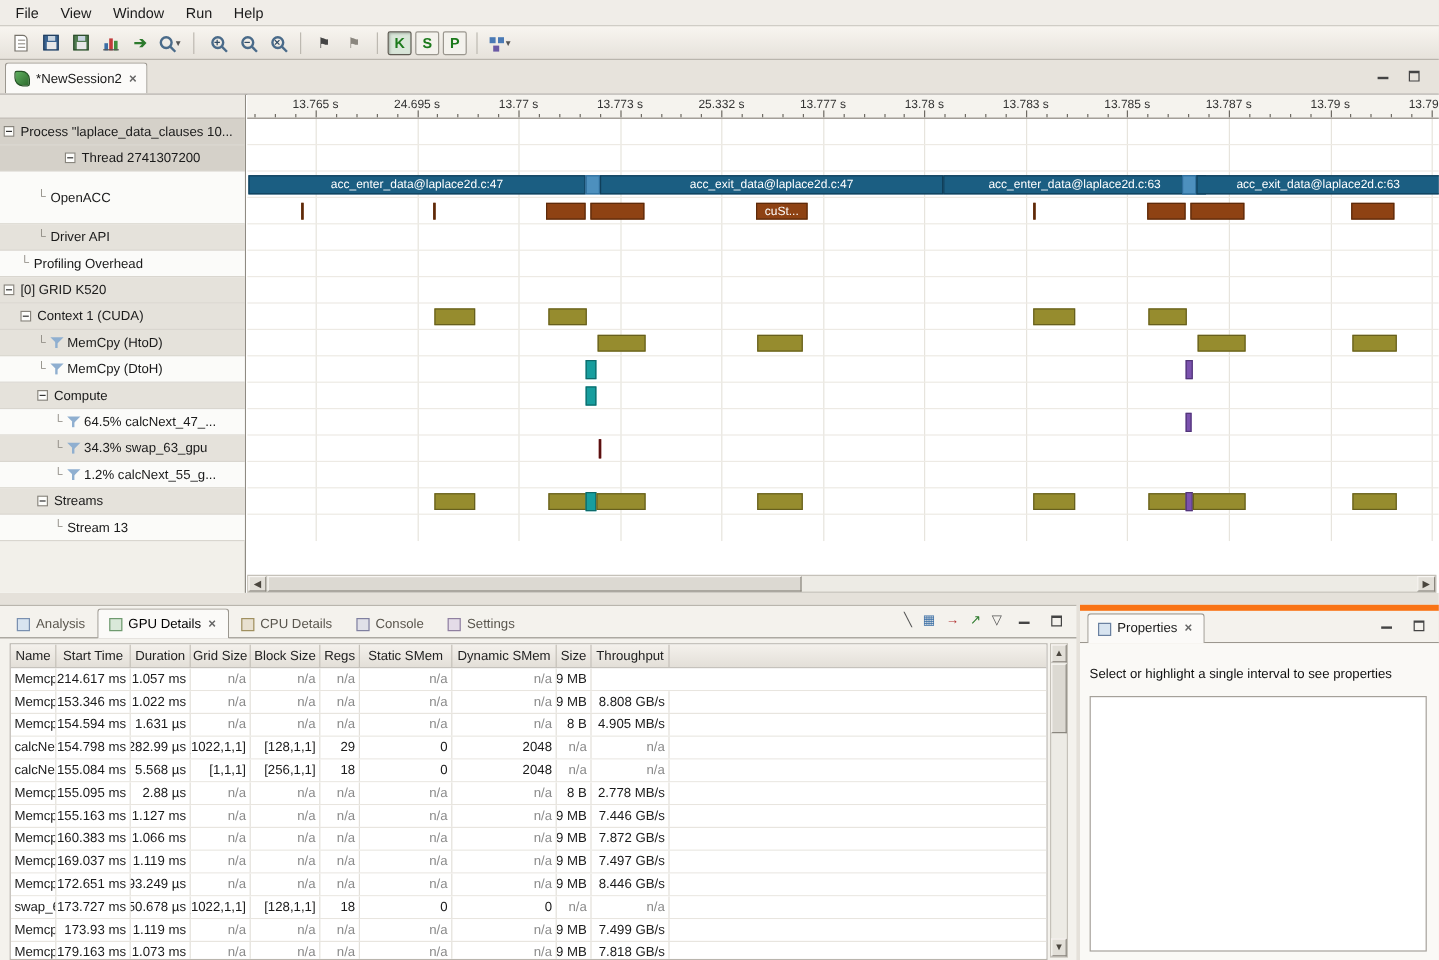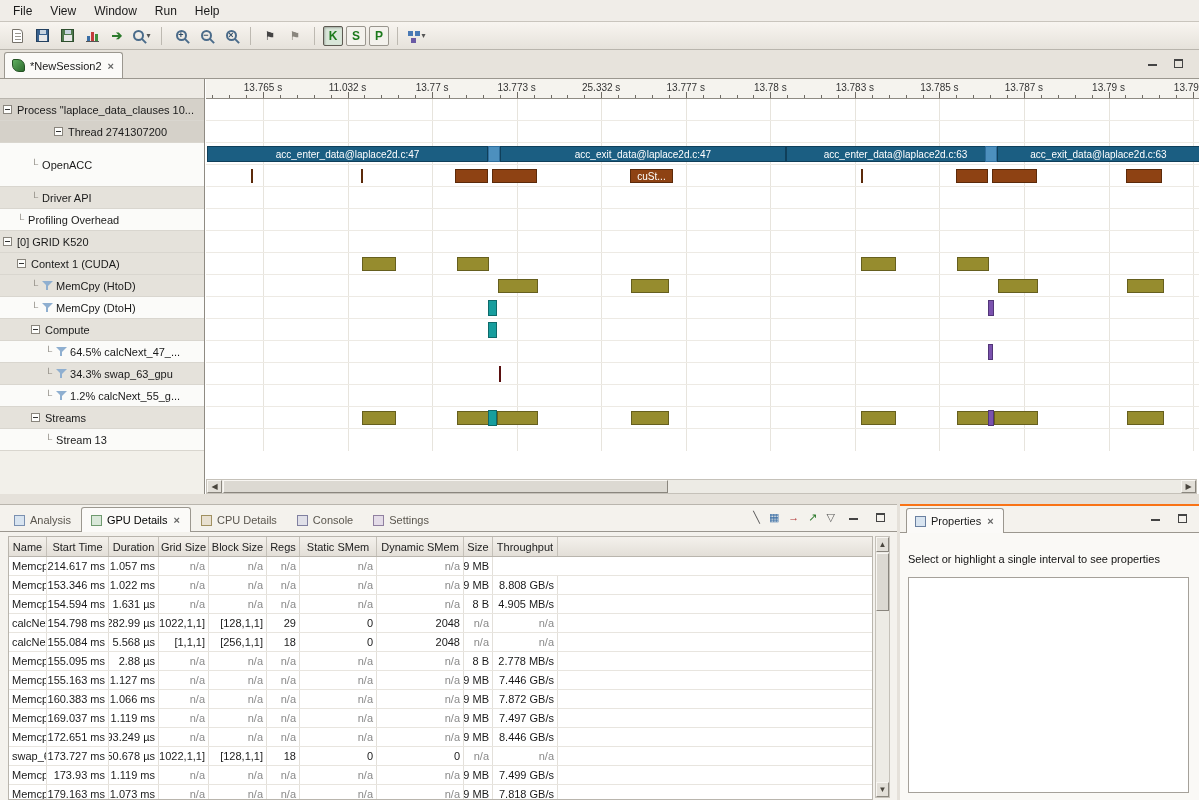--- a/index.html
+++ b/index.html
@@ -103,21 +103,21 @@
   .tr{display:flex;height:19px;border-bottom:1px solid #E8E5DF;background:#FFF;}
   .td{border-right:1px solid #E3E0DA;padding:0 3px;display:flex;align-items:center;overflow:hidden;white-space:nowrap;flex-shrink:0;}
   .td.right{justify-content:flex-end;}
   .td.na{color:#8A8A8A;}
 
   #vscroll{position:absolute;right:7px;top:31px;bottom:2px;width:15px;display:flex;flex-direction:column;background:#EDEBE5;border:1px solid #C5C1B9;}
   .sb-btn.v{width:100%;height:15px;}
   .sb-vtrack{flex:1;position:relative;}
   .sb-vthumb{position:absolute;top:1px;left:0;right:0;height:58px;background:#DCD9D2;border:1px solid;border-color:#F8F6F2 #8A867E #8A867E #F8F6F2;}
 
-  #props{position:absolute;left:900px;top:0;right:0;height:100%;background:#F4F2ED;border-top:2px solid #f97316;}
+  #props{position:absolute;left:900px;top:0;right:0;height:100%;background:#F4F2ED;border-top:5px solid #f97316;}
   .ptab{position:absolute;left:6px;bottom:-1px;height:25px;background:#FBFAF8;border:1px solid #9B978F;border-bottom:none;border-radius:3px 3px 0 0;display:flex;align-items:center;gap:5px;padding:0 8px;font-size:11px;}
   .picon{width:11px;height:11px;background:#D8E4F0;border:1px solid #6A80A0;}
   .pbody{position:absolute;left:0;top:27px;right:0;bottom:0;background:#FAF9F6;border-top:0;}
   .phint{font-size:11px;margin:20px 8px 0 8px;color:#111;}
   .pbox{position:absolute;left:8px;right:10px;top:44px;bottom:7px;background:#FFF;border:1px solid #A5A19A;}
 </style>
 </head>
 <body>
 
 <div id="menubar">
@@ -339,21 +339,21 @@
         <div class="rtick" style="left: 851.8px; height: 3px;"></div>
         <div class="rtick" style="left: 868.71px; height: 3px;"></div>
         <div class="rtick" style="left: 885.62px; height: 3px;"></div>
         <div class="rtick" style="left: 902.53px; height: 6px;"></div>
         <div class="rtick" style="left: 919.44px; height: 3px;"></div>
         <div class="rtick" style="left: 936.35px; height: 3px;"></div>
         <div class="rtick" style="left: 953.26px; height: 3px;"></div>
         <div class="rtick" style="left: 970.17px; height: 3px;"></div>
         <div class="rtick" style="left: 987.08px; height: 6px;"></div>
         <span class="rlabel" style="left: 57px;">13.765 s</span>
-        <span class="rlabel" style="left: 141.55px;">11.032 s</span>
+        <span class="rlabel" style="left: 141.55px;">24.695 s</span>
         <span class="rlabel" style="left: 226.1px;">13.77 s</span>
         <span class="rlabel" style="left: 310.65px;">13.773 s</span>
         <span class="rlabel" style="left: 395.2px;">25.332 s</span>
         <span class="rlabel" style="left: 479.75px;">13.777 s</span>
         <span class="rlabel" style="left: 564.3px;">13.78 s</span>
         <span class="rlabel" style="left: 648.85px;">13.783 s</span>
         <span class="rlabel" style="left: 733.4px;">13.785 s</span>
         <span class="rlabel" style="left: 817.95px;">13.787 s</span>
         <span class="rlabel" style="left: 902.5px;">13.79 s</span>
         <span class="rlabel" style="left: 987.05px;">13.793 s</span>

